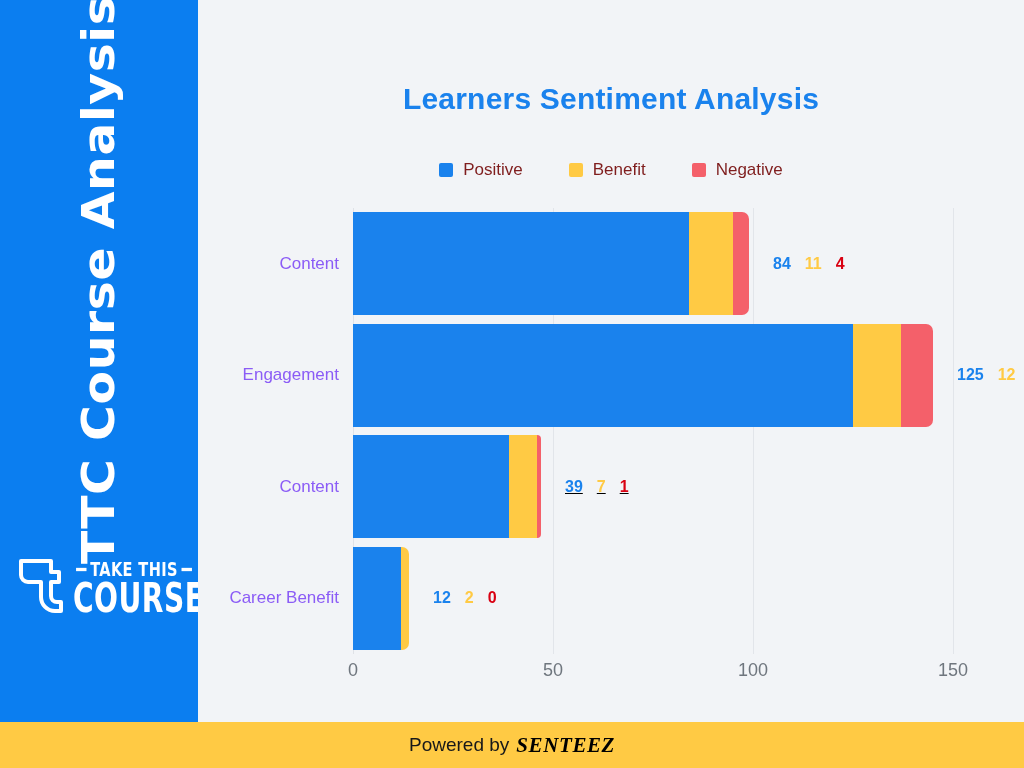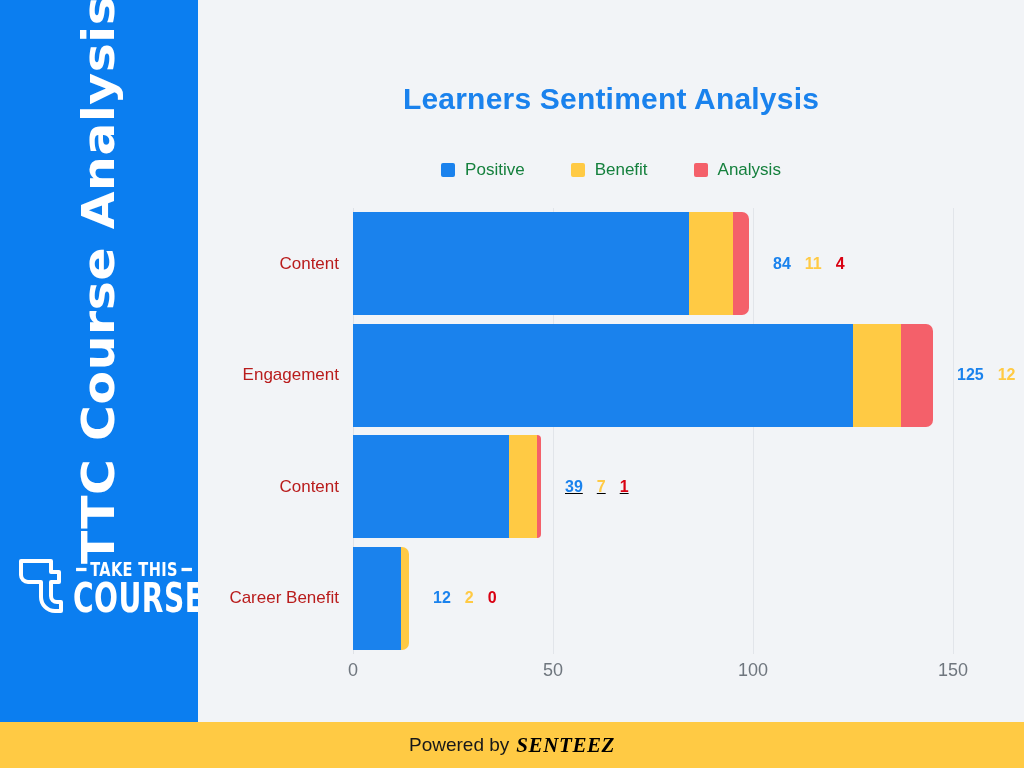--- a/index.html
+++ b/index.html
@@ -101,21 +101,21 @@
     position: absolute;
     left: 0; top: 120px;
     width: 826px;
     display: flex;
     justify-content: center;
     align-items: center;
     gap: 46px;
   }
   .legend-item { display: flex; align-items: center; gap: 10px; }
   .legend-swatch { width: 14px; height: 14px; border-radius: 2px; }
-  .legend-label { color: #15803d; font-size: 17px; }
+  .legend-label { color: #7f1d1d; font-size: 17px; }
 
   
   .plot {
     position: absolute;
     left: 155px;     
     top: 168px;
     width: 640px;    
     height: 446px;
   }
   .gridline {
@@ -128,21 +128,21 @@
     position: absolute;
     top: 0; bottom: 0;
     width: 1px;
     background: #dfe2e7;
   }
   .cat-label {
     position: absolute;
     right: 100%;
     margin-right: 14px;
     white-space: nowrap;
-    color: #b91c1c;
+    color: #8b5cf6;
     font-size: 17px;
     top: 50%;
     transform: translateY(-50%);
   }
   .bar-row { position: absolute; left: 0; }
   .seg {
     position: absolute;
     top: 0; bottom: 0;
   }
   .seg.last { border-top-right-radius: 7px; border-bottom-right-radius: 7px; }
@@ -226,21 +226,21 @@
         <div class="legend-item">
           <span class="legend-swatch" style="background: rgb(26, 130, 237);"></span>
           <span class="legend-label">Positive</span>
         </div>
         <div class="legend-item">
           <span class="legend-swatch" style="background: rgb(255, 202, 68);"></span>
           <span class="legend-label">Benefit</span>
         </div>
         <div class="legend-item">
           <span class="legend-swatch" style="background: rgb(244, 96, 106);"></span>
-          <span class="legend-label">Analysis</span>
+          <span class="legend-label">Negative</span>
         </div>
       </div>
 
     <div class="plot" id="plot">
         <div class="axisline" style="left: 0px;"></div>
         <div class="gridline" style="left: 200px;"></div>
         <div class="gridline" style="left: 400px;"></div>
         <div class="gridline" style="left: 600px;"></div>
         <div class="bar-row" style="top: 4.25px; height: 103px; width: 640px;">
           <div class="cat-label">Content</div>

